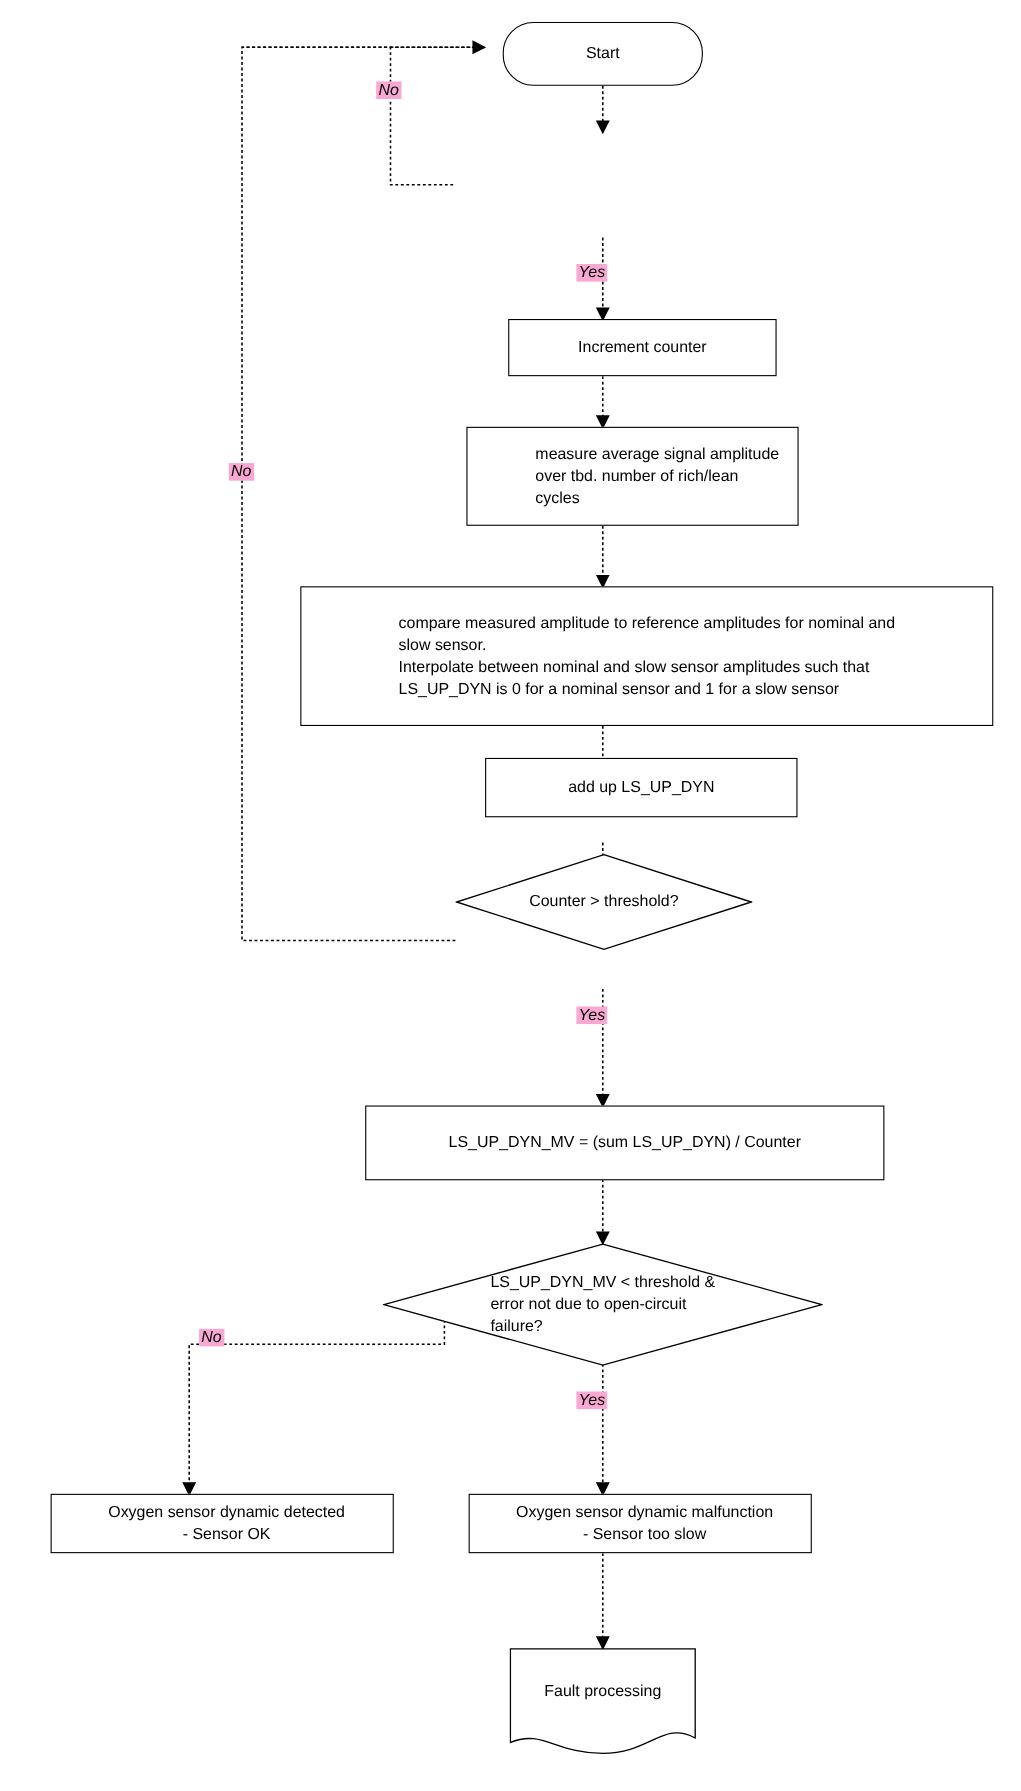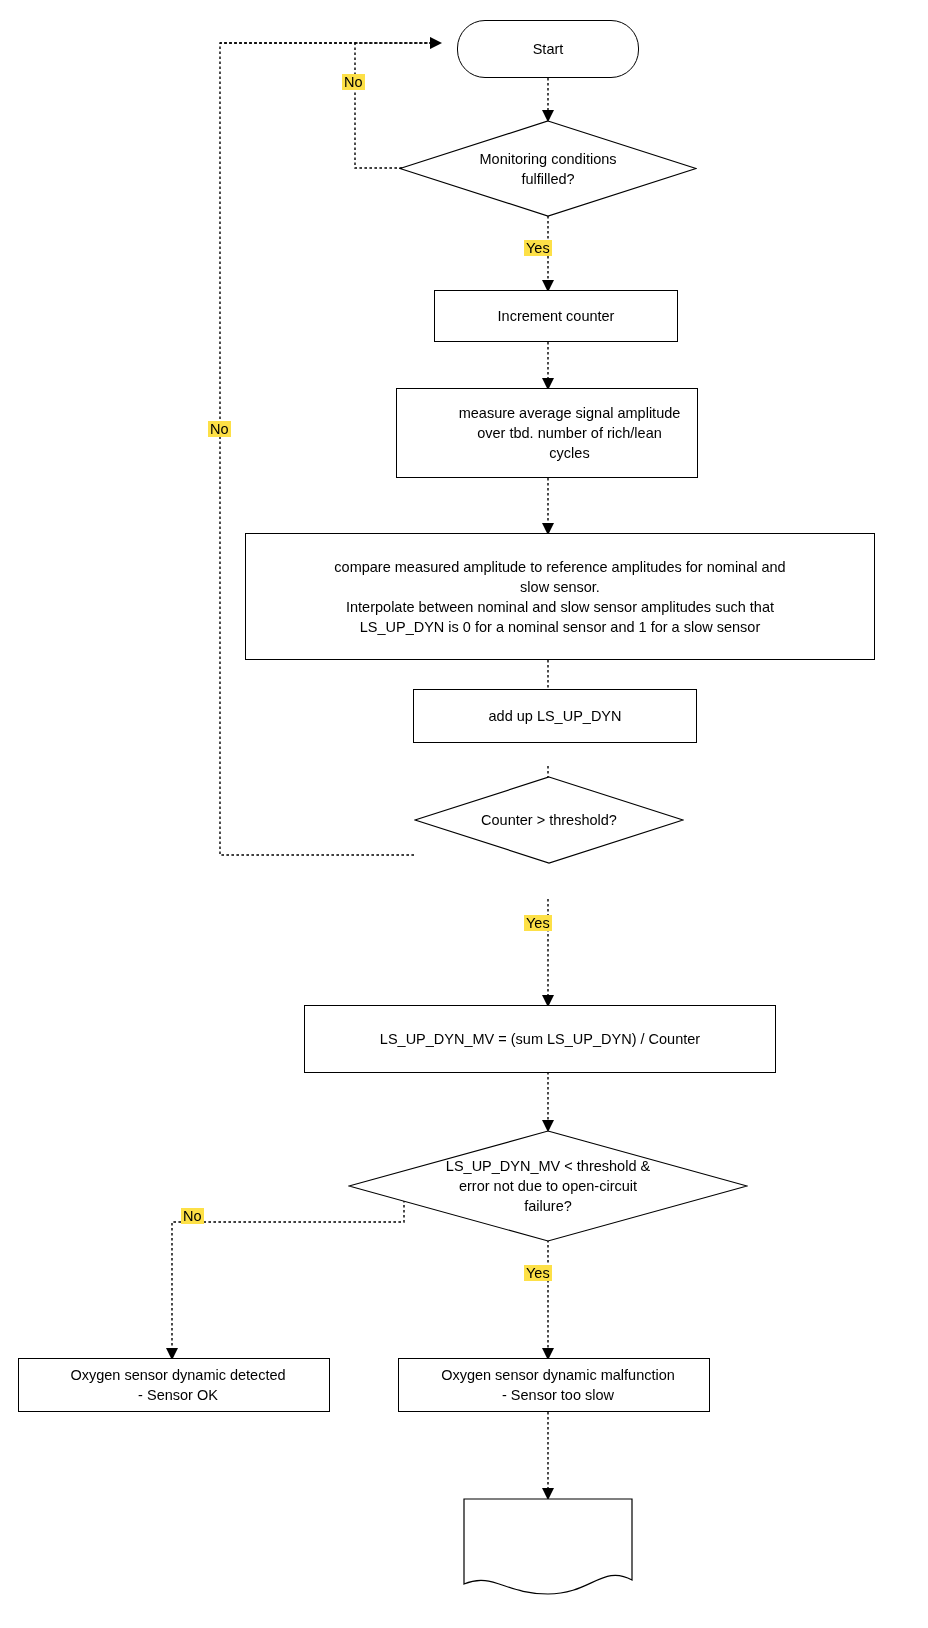--- a/index.html
+++ b/index.html
@@ -1,33 +1,33 @@
 <!DOCTYPE html>
 <html><head>
 <meta charset="utf-8">
 <style>
   html,body{margin:0;padding:0;background:#ffffff;}
   body{font-family:"Liberation Sans", sans-serif;}
   #canvas{position:relative;width:928px;height:1628px;background:#ffffff;overflow:hidden;}
   #edges{position:absolute;left:0;top:0;width:928px;height:1628px;}
   .node{position:absolute;box-sizing:border-box;display:flex;align-items:center;justify-content:center;
         color:#000;background:#fff;}
-  .nodetext{font-size:14.5px;line-height:20px;text-align:center;white-space:pre-line;}
+  .nodetext{font-size:14.5px;line-height:20px;text-align:left;white-space:pre-line;}
   .nodetext.left{text-align:center;width:100%;padding-left:8px;}
-  .rect{border:1px solid #000;}
+  .rect{border:1px solid #000;margin-left:28px;}
   .terminator{border:1px solid #000;border-radius:28px;}
   .diamond-wrap{position:absolute;}
   .diamond-wrap svg{position:absolute;left:0;top:0;}
   .diamond-label{position:absolute;left:0;top:0;width:100%;height:100%;
         display:flex;align-items:center;justify-content:center;}
   .doc-wrap{position:absolute;}
   .doc-wrap svg{position:absolute;left:0;top:0;}
   .doc-label{position:absolute;left:0;top:0;width:100%;height:100%;
         display:flex;align-items:center;justify-content:center;}
-  .edgelabel{position:absolute;font-size:14.5px;color:#000;background:#fde047;padding:0 2px;white-space:nowrap;}
+  .edgelabel{position:absolute;font-size:14.5px;color:#000;background:#f9a8d4;padding:0 2px;white-space:nowrap;font-style:italic;}
 </style>
 </head>
 <body>
 
 <div id="canvas">
 
   <svg id="edges" viewBox="0 0 928 1628" xmlns="http://www.w3.org/2000/svg">
     <defs>
       <marker id="arrow" viewBox="0 0 12 12" refX="10" refY="6" markerWidth="9" markerHeight="9" orient="auto-start-reverse">
         <path d="M 0 0 L 12 6 L 0 12 z" fill="#000"></path>
@@ -61,29 +61,20 @@
       <path d="M 414 855 L 220 855 L 220 43 L 440 43"></path>
 
       <path d="M 404 1185 L 404 1222 L 172 1222 L 172 1358" marker-end="url(#arrow)"></path>
     </g>
   </svg>
 
   <div class="node terminator" style="left:457px;top:20px;width:182px;height:58px;">
     <span class="nodetext">Start</span>
   </div>
 
-  <div class="diamond-wrap" style="left:399px;top:120px;width:298px;height:97px;">
-    <svg width="298" height="97" viewBox="0 0 298 97" xmlns="http://www.w3.org/2000/svg">
-      <polygon points="149,1 297,48.5 149,96 1,48.5" fill="#fff" stroke="#000" stroke-width="1.2"></polygon>
-    </svg>
-    <div class="diamond-label">
-      <span class="nodetext">Monitoring  conditions
-fulfilled?</span>
-    </div>
-  </div>
 
   <div class="node rect" style="left:434px;top:290px;width:244px;height:52px;">
     <span class="nodetext">Increment counter</span>
   </div>
 
   <div class="node rect" style="left:396px;top:388px;width:302px;height:90px;padding-left:45px;">
     <span class="nodetext">measure average signal amplitude
 over tbd. number of rich/lean
 cycles</span>
   </div>
@@ -130,20 +121,23 @@
 
   <div class="node rect" style="left:398px;top:1358px;width:312px;height:54px;">
     <span class="nodetext left">Oxygen sensor dynamic malfunction
 - Sensor too slow</span>
   </div>
 
   <div class="doc-wrap" style="left:463px;top:1498px;width:170px;height:100px;">
     <svg width="170" height="100" viewBox="0 0 170 100" xmlns="http://www.w3.org/2000/svg">
       <path d="M 1 1 L 169 1 L 169 82 C 140 66 128 96 85 96 C 42 96 30 74 1 86 Z" fill="#fff" stroke="#000" stroke-width="1.2"></path>
     </svg>
+    <div class="doc-label" style="height:80px;">
+      <span class="nodetext">Fault processing</span>
+    </div>
   </div>
 
   <div class="edgelabel" style="left:342px;top:74px;">No</div>
   <div class="edgelabel" style="left:524px;top:240px;">Yes</div>
   <div class="edgelabel" style="left:208px;top:421px;">No</div>
   <div class="edgelabel" style="left:524px;top:915px;">Yes</div>
   <div class="edgelabel" style="left:181px;top:1208px;">No</div>
   <div class="edgelabel" style="left:524px;top:1265px;">Yes</div>
 
 </div>

